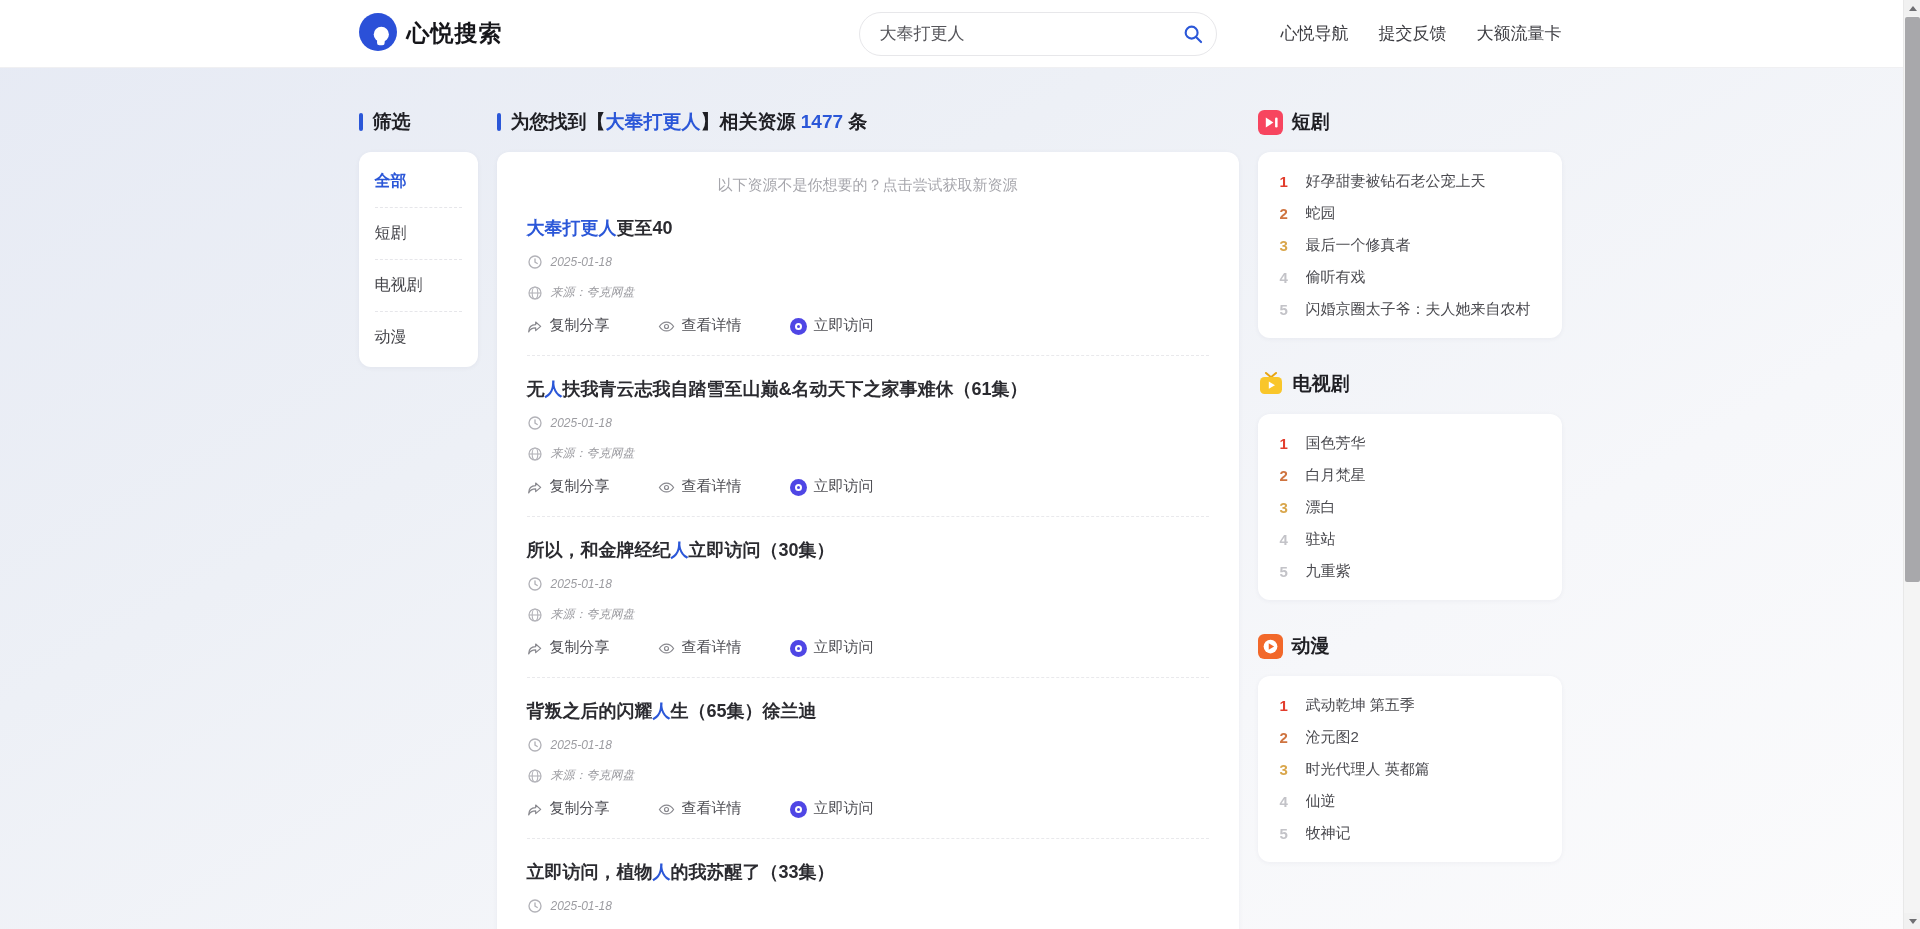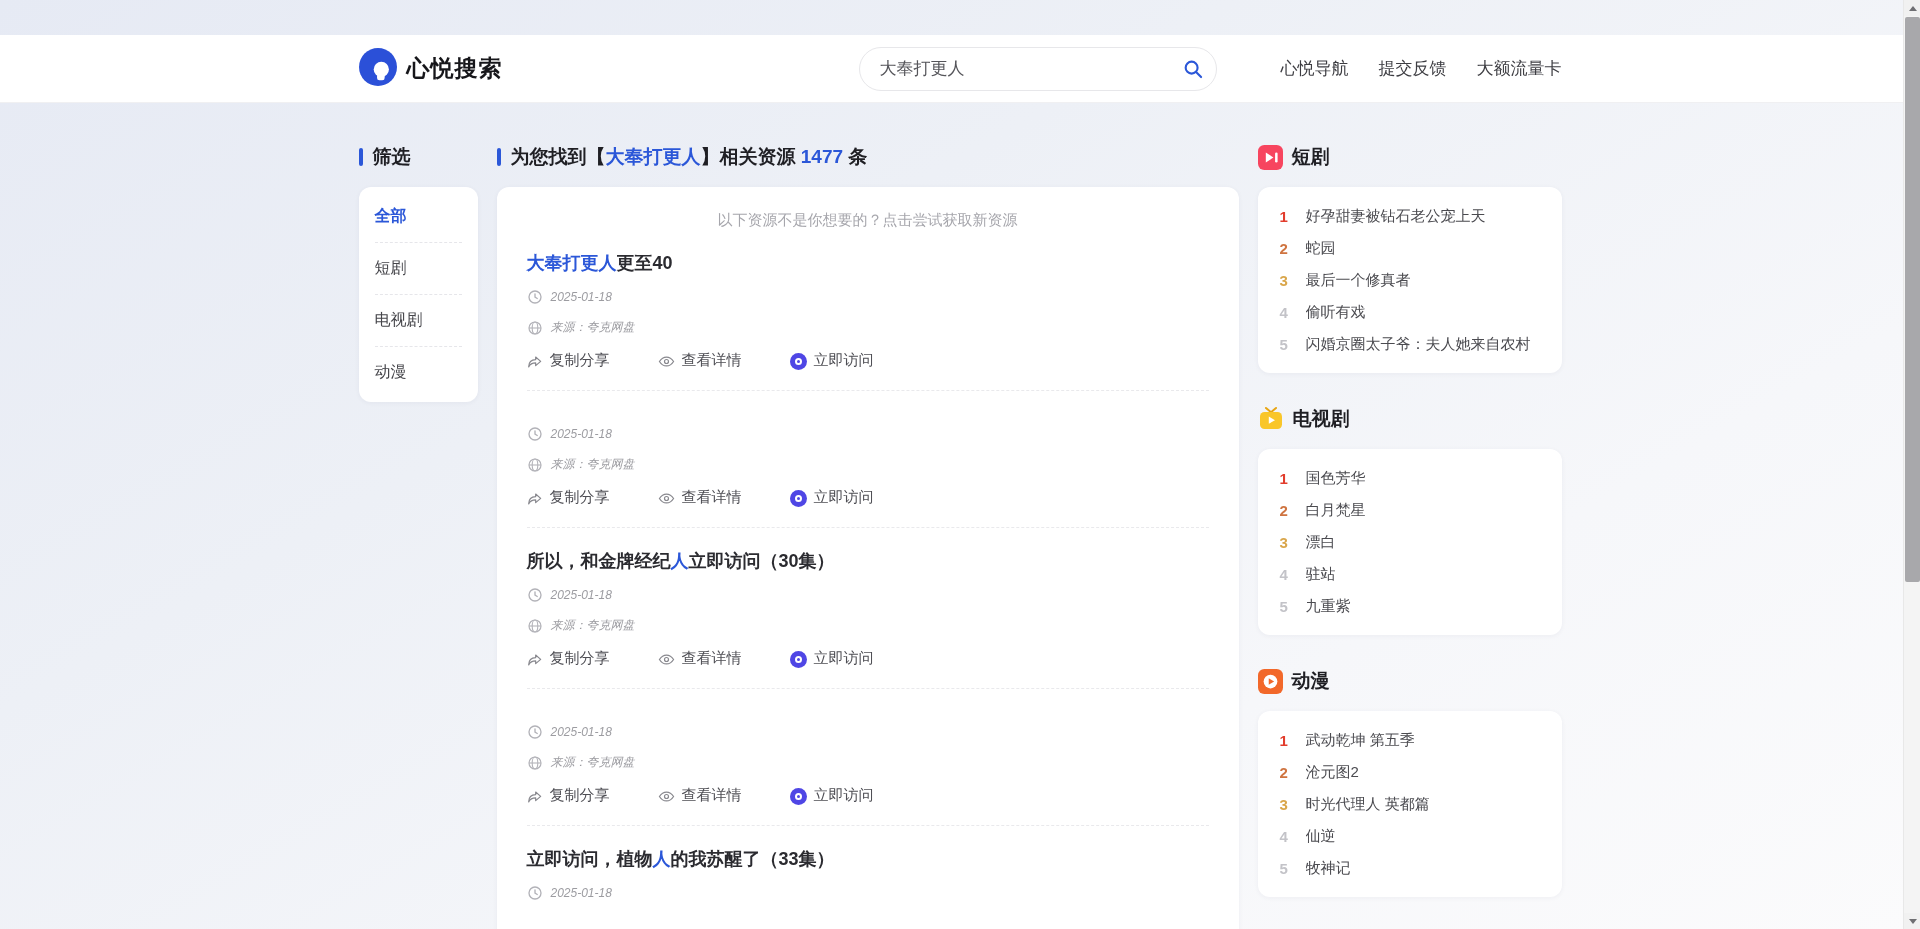--- a/index.html
+++ b/index.html
@@ -7,21 +7,21 @@
   body {
     font-family:"Liberation Sans","DejaVu Sans",sans-serif;
     background:linear-gradient(150deg,#e6eaf4 0%,#edf0f6 35%,#f6f7fa 70%,#fbfbfc 100%);
     position:relative;
     color:#2b2b30;
   }
   .container { width:1203px; margin:0 auto; }
 
   
   .topbar { height:68px; background:#fff; border-bottom:1px solid #f0f0f2; }
-  .header-inner { display:flex; align-items:center; height:100%;margin-top:35px; }
+  .header-inner { display:flex; align-items:center; height:100%; }
   .logo { display:flex; align-items:center; cursor:pointer; }
   .brand-text { font-size:23px; font-weight:700; color:#16161a; margin-left:10px; letter-spacing:1px; }
   .header-spacer { flex:1; }
   .header-spacer2 { width:64px; }
   .search-box { position:relative; width:358px; height:44px; }
   .search-input {
     width:100%; height:100%; border:1px solid #e7e7ea; border-radius:24px;
     padding:0 48px 0 20px; font-size:17px; color:#55555a; outline:none; background:#fff;
     font-family:inherit;
   }
@@ -210,20 +210,21 @@
               <a class="action">
                 <span class="visit-disc">
                   <span class="visit-ring"></span>
                 </span>
                 <span>立即访问</span>
               </a>
             </div>
           </div>
 
           <div class="result-item">
+            <h3 class="result-title"><span>无</span><span class="hl">人</span><span>扶我青云志我自踏雪至山巅&amp;名动天下之家事难休（61集）</span></h3>
             <div class="meta-row">
               <span class="mi">
                 <svg width="16" height="16" viewBox="0 0 24 24">
                   <circle cx="12" cy="12" r="9" fill="none" stroke="#b2b2b8" stroke-width="2"></circle>
                   <path d="M12 7.2v5l3.4 2" fill="none" stroke="#b2b2b8" stroke-width="2" stroke-linecap="round"></path>
                 </svg>
               </span>
               <span>2025-01-18</span>
             </div>
             <div class="meta-row">
@@ -305,20 +306,21 @@
               <a class="action">
                 <span class="visit-disc">
                   <span class="visit-ring"></span>
                 </span>
                 <span>立即访问</span>
               </a>
             </div>
           </div>
 
           <div class="result-item">
+            <h3 class="result-title"><span>背叛之后的闪耀</span><span class="hl">人</span><span>生（65集）徐兰迪</span></h3>
             <div class="meta-row">
               <span class="mi">
                 <svg width="16" height="16" viewBox="0 0 24 24">
                   <circle cx="12" cy="12" r="9" fill="none" stroke="#b2b2b8" stroke-width="2"></circle>
                   <path d="M12 7.2v5l3.4 2" fill="none" stroke="#b2b2b8" stroke-width="2" stroke-linecap="round"></path>
                 </svg>
               </span>
               <span>2025-01-18</span>
             </div>
             <div class="meta-row">

